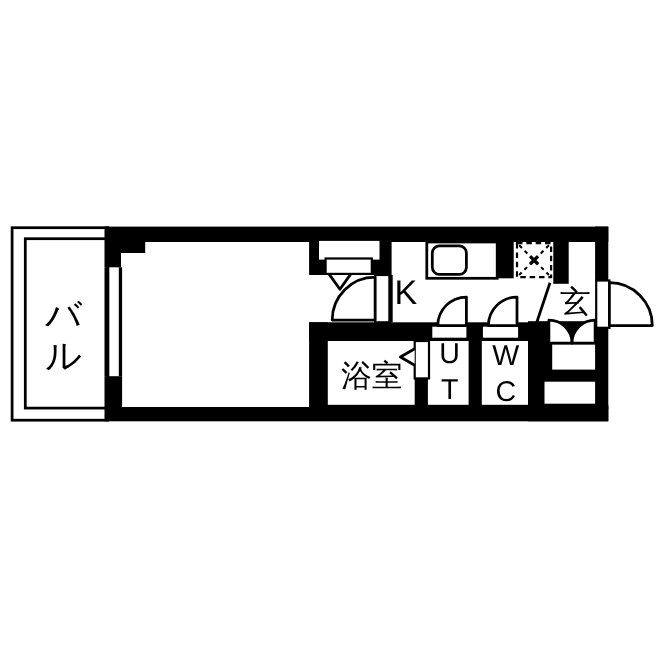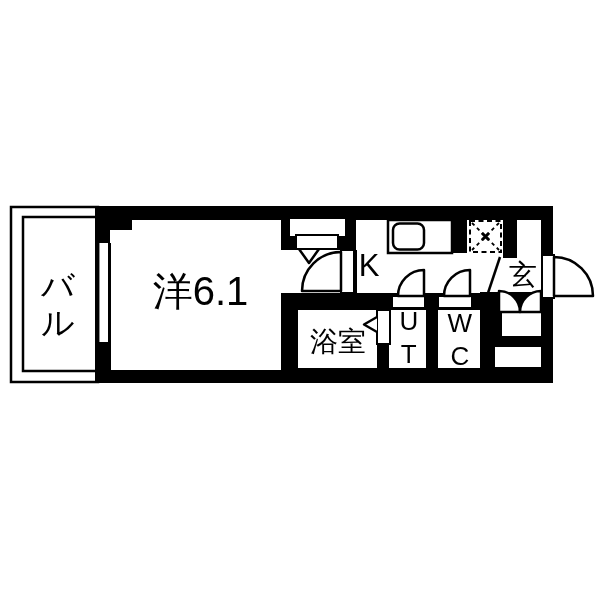--- a/index.html
+++ b/index.html
@@ -86,20 +86,19 @@
     </g>
 
     <g>
       <rect x="470" y="221" width="31" height="31" fill="#fff" stroke="#000" stroke-width="2" stroke-dasharray="5 3.5"></rect>
       <path d="M 472,223 L 499,250 M 499,223 L 472,250" fill="none" stroke="#000" stroke-width="1.8" stroke-dasharray="3.5 3.5"></path>
       <path d="M 482,233 L 489,240 M 489,233 L 482,240" fill="none" stroke="#000" stroke-width="3"></path>
     </g>
   </svg>
 
   <div class="label vert lbl-balcony">バル</div>
-  <div class="label lbl-main">洋6.1</div>
   <div class="label lbl-kitchen">K</div>
   <div class="label lbl-bath">浴室</div>
   <div class="label vert lbl-ut">UT</div>
   <div class="label vert lbl-wc">WC</div>
   <div class="label lbl-entrance">玄</div>
 
 </div>
 
 </body></html>

